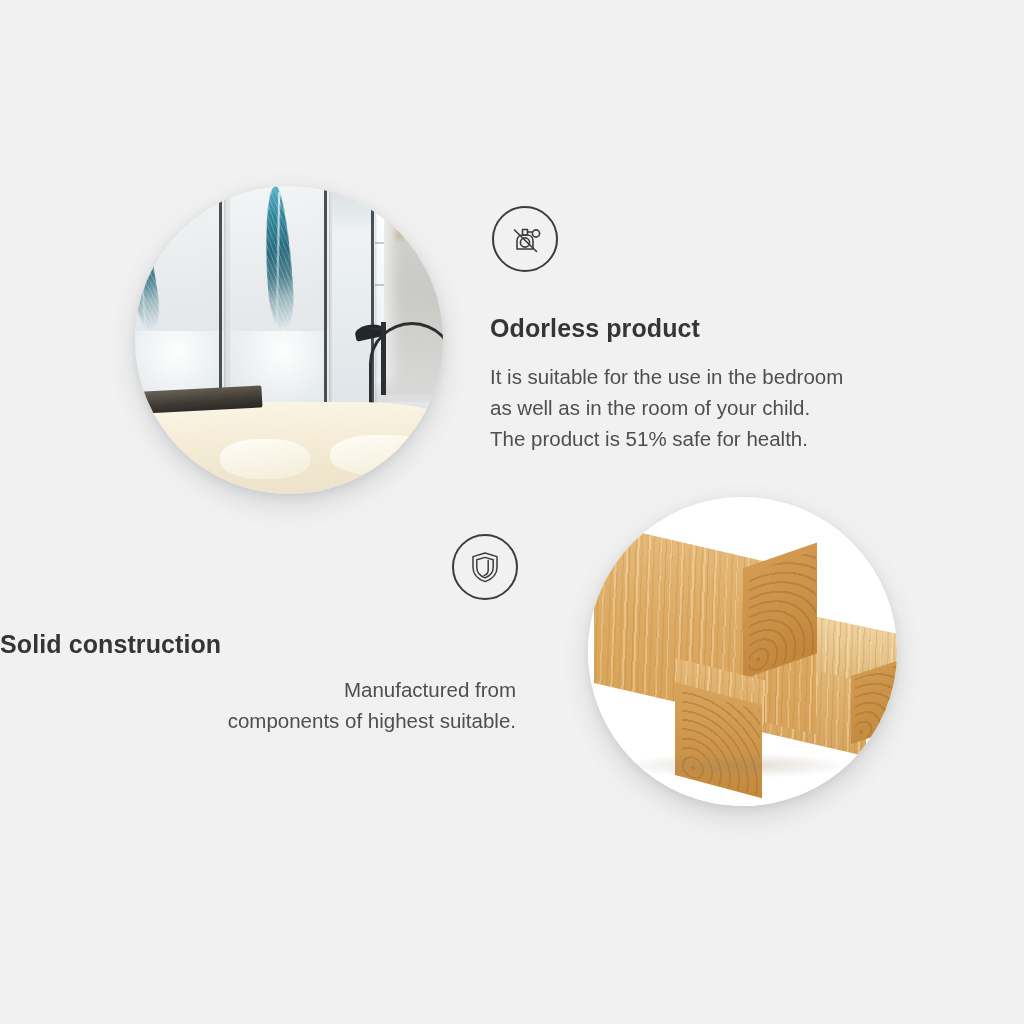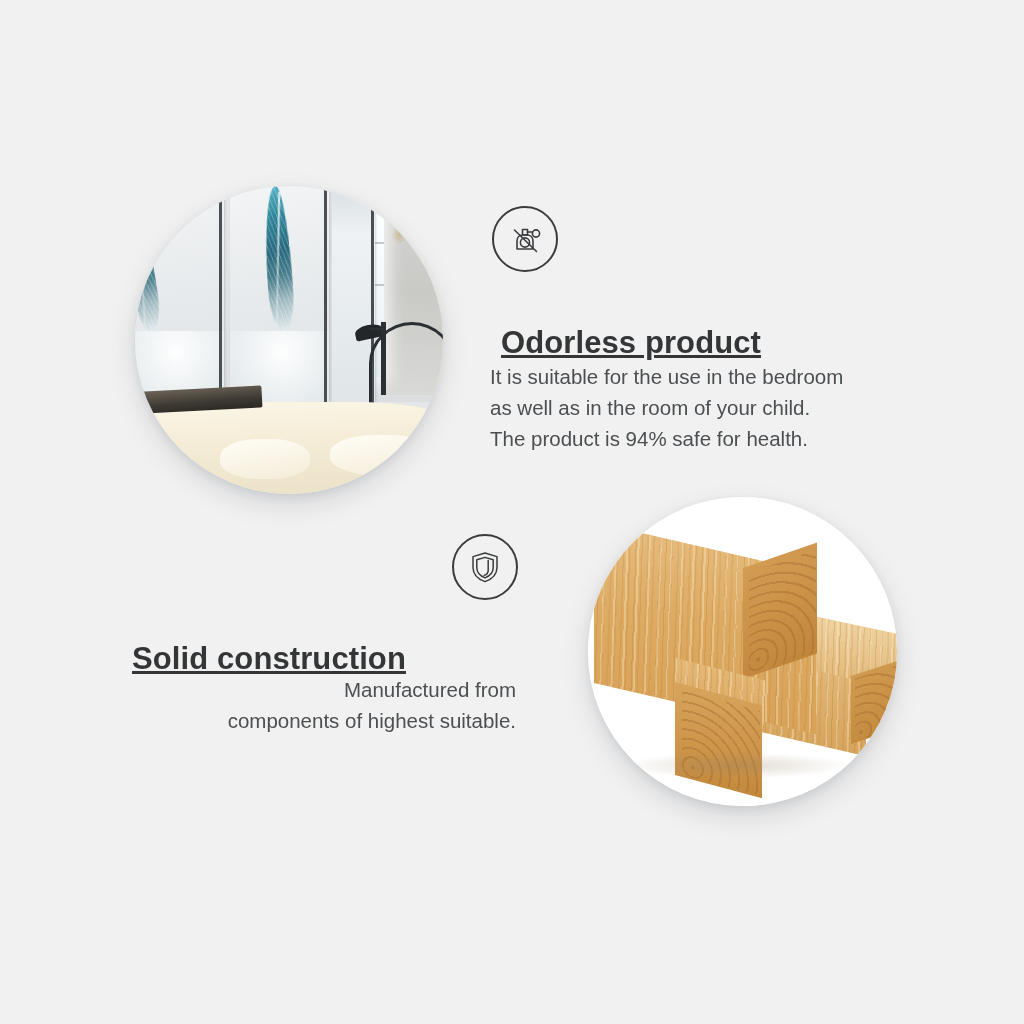--- a/index.html
+++ b/index.html
@@ -336,41 +336,40 @@
     justify-content: center;
     background: transparent;
   }
   #icon-odorless { left: 492px; top: 206px; }
   #icon-solid    { left: 452px; top: 534px; }
   .icon-badge svg { display: block; }
 
   
   .feature-title {
     position: absolute;
-    margin: 11px;
-    font-size: 31px;
+    margin: 0;
+    font-size: 25px;
     font-weight: bold;
     color: #333537;
     letter-spacing: .1px;
     white-space: nowrap;
-    text-decoration: underline;
   }
   .feature-body {
     position: absolute;
     margin: 0;
     font-size: 20.5px;
     line-height: 31px;
     color: #4c4f51;
     white-space: pre-line;
   }
 
   #odorless-title { left: 490px; top: 314px; text-align: left; }
   #odorless-body  { left: 490px; top: 361px; text-align: left; }
 
-  #solid-title { left: 0; top: 630px; width: 516px; text-align: center; }
+  #solid-title { left: 0; top: 630px; width: 516px; text-align: left; }
   #solid-body  { left: 0; top: 674px; width: 516px; text-align: right; }
 </style>
 </head>
 <body>
 
 <div class="stage">
 
   <div class="photo-circle" id="feather-photo">
     <div class="bedroom-wall"></div>
 
@@ -428,21 +427,21 @@
 
       <circle cx="20" cy="23.5" r="4.6"></circle>
 
       <path d="M9.5 11 L31.5 32.5"></path>
     </svg>
   </div>
 
   <h2 class="feature-title" id="odorless-title">Odorless product</h2>
   <p class="feature-body" id="odorless-body">It is suitable for the use in the bedroom
 as well as in the room of your child.
-The product is 94% safe for health.</p>
+The product is 51% safe for health.</p>
 
   <div class="photo-circle" id="wood-photo">
     <div class="wood-bg"></div>
 
     <div class="beam" id="beam-right-top">
       <div class="grain"></div>
     </div>
     <div class="beam" id="beam-right-face">
       <div class="grain"></div>
     </div>

